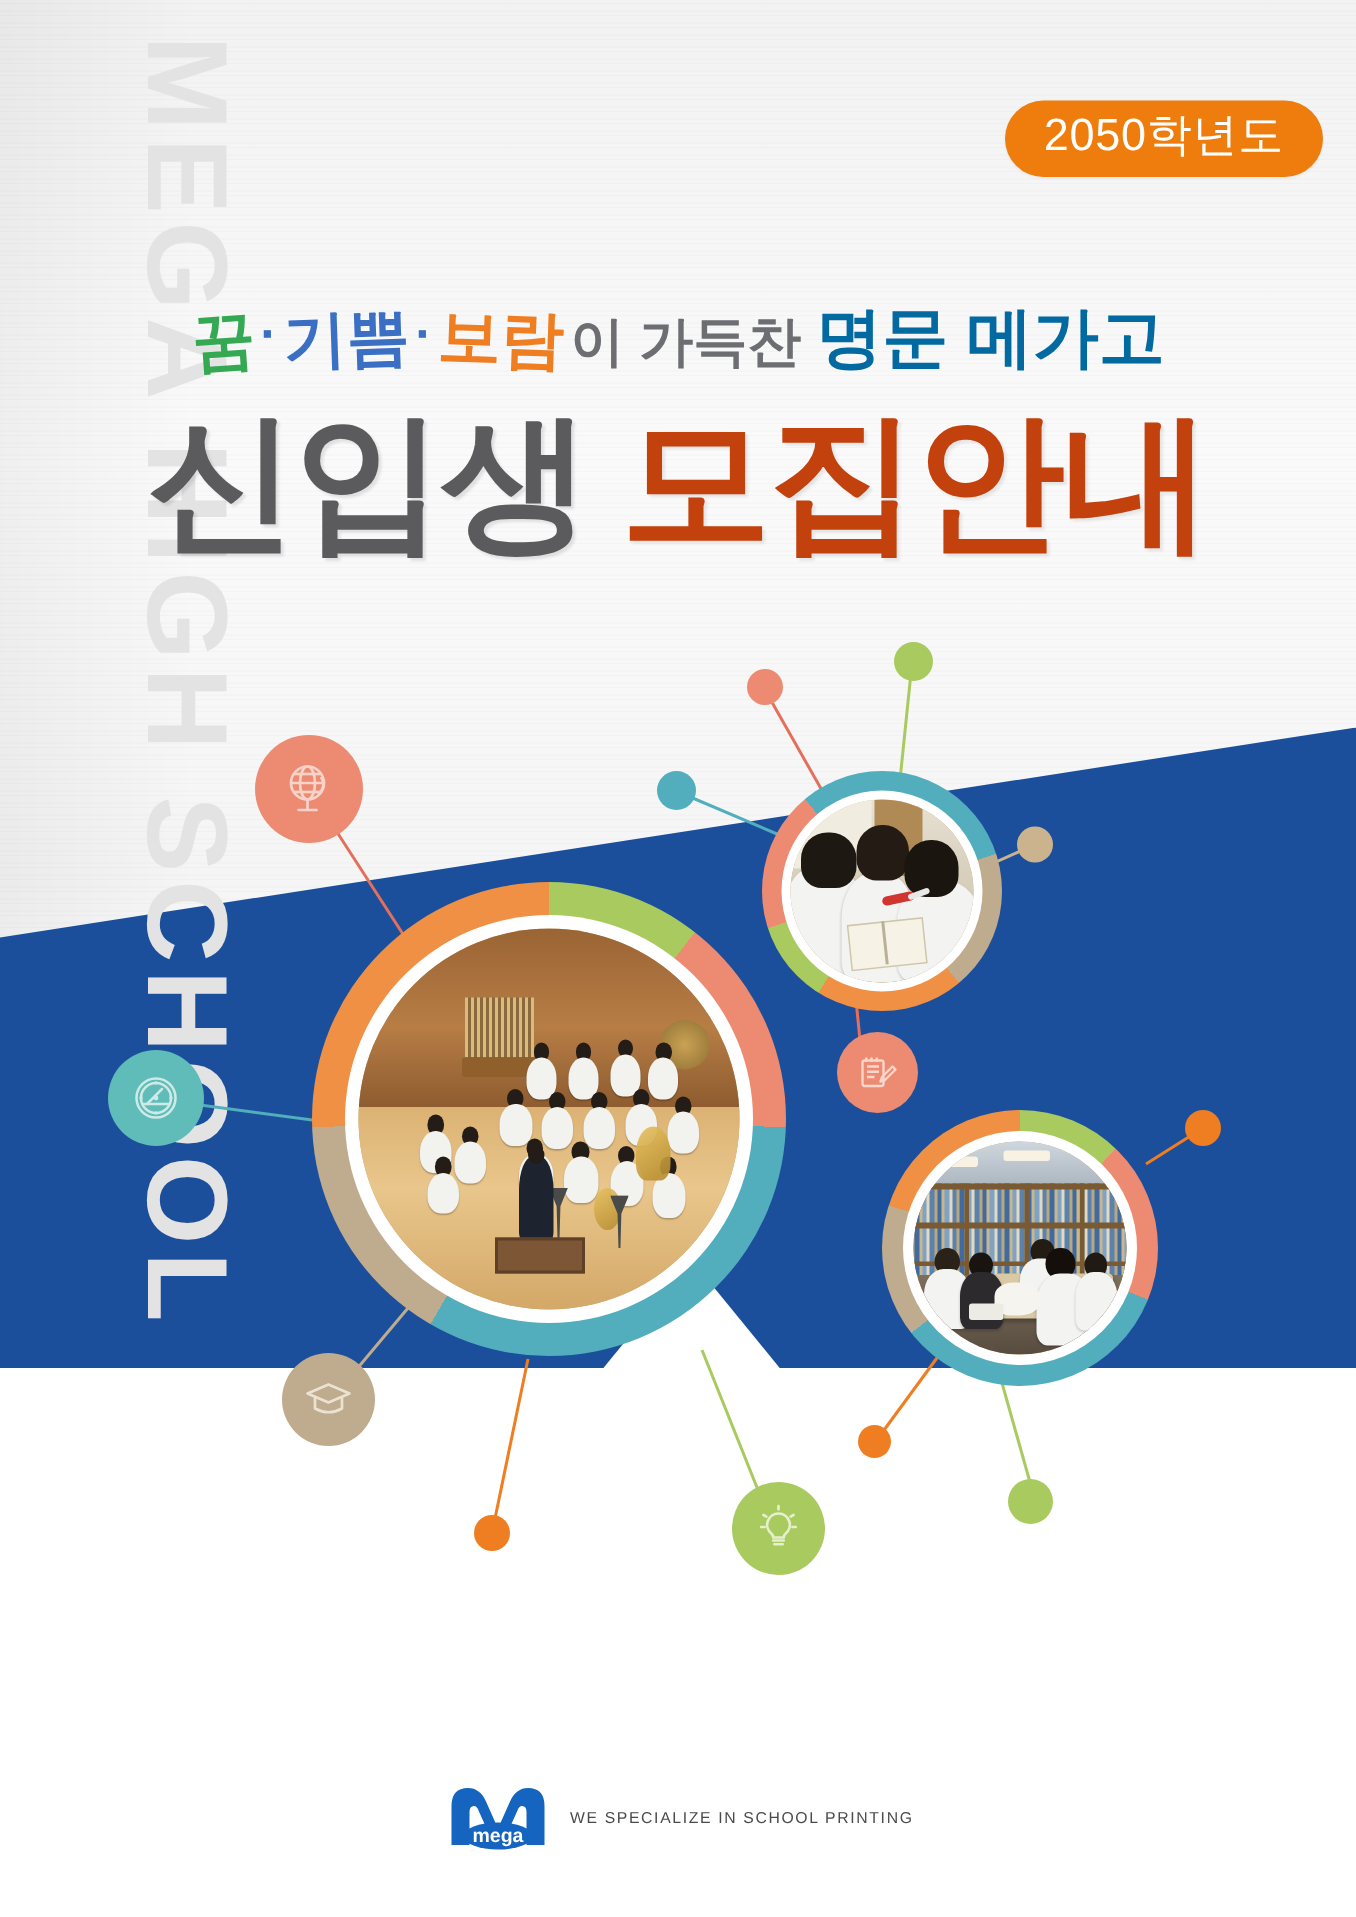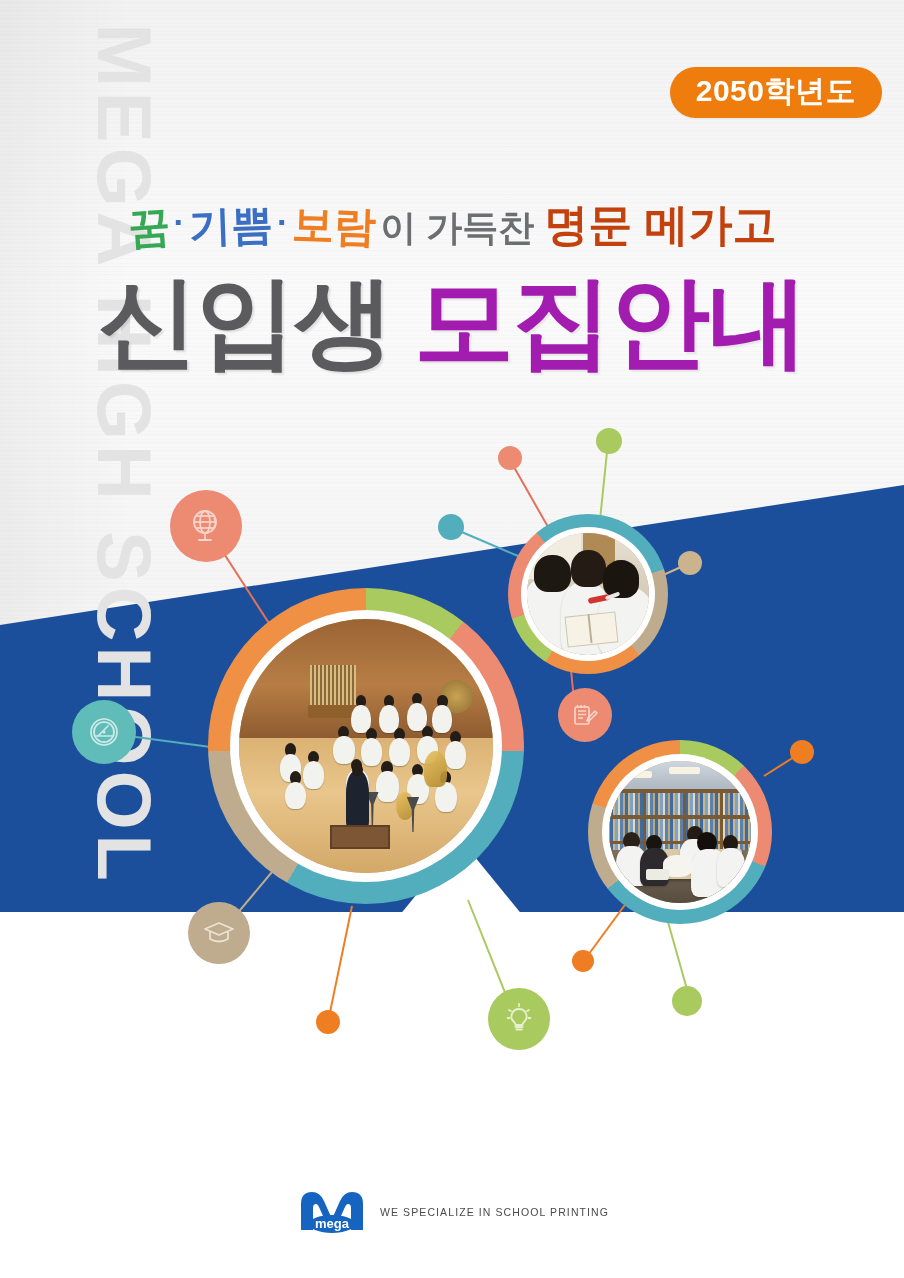--- a/index.html
+++ b/index.html
@@ -92,21 +92,21 @@
   
   .year-badge {
     position: absolute;
     right: 22px;
     top: 67px;
     background: #ee7d0d;
     color: #ffffff;
     border-radius: 26px;
     padding: 7px 26px 9px 26px;
     font-size: 30px;
-    font-weight: bold;
+    font-weight: normal;
     letter-spacing: 0.5px;
     line-height: 1.15;
     box-shadow: 0 1px 2px rgba(0,0,0,0.06);
   }
 
   
   .tagline {
     position: absolute;
     left: 0; right: 0;
     top: 196px;
@@ -114,36 +114,36 @@
     font-size: 42px;
     font-weight: bold;
     white-space: nowrap;
   }
   .tagline span { display: inline-block; }
   .tg-dream  { color: #34a853; transform: rotate(-4deg) translateY(2px); }
   .tg-dot    { color: #3a6fc4; font-size: 34px; padding: 0 4px; transform: translateY(-6px); }
   .tg-joy    { color: #3a6fc4; transform: rotate(-2deg); }
   .tg-reward { color: #ef7d22; transform: rotate(2deg); }
   .tg-mid    { color: #6d6e71; font-size: 36px; padding: 0 4px; }
-  .tg-name   { color: #c2410c; font-size: 44px; padding-left: 6px; }
+  .tg-name   { color: #0369a1; font-size: 44px; padding-left: 6px; }
 
   
   .headline {
     position: absolute;
     left: 0; right: 0;
     top: 262px;
     text-align: center;
     font-size: 100px;
     font-weight: bold;
     letter-spacing: -2px;
     white-space: nowrap;
     line-height: 1.18;
   }
   .hl-dark  { color: #5b5b5d; text-shadow: 2px 2px 2px rgba(0,0,0,0.10); }
-  .hl-light { color: #a21caf; text-shadow: 2px 2px 2px rgba(0,0,0,0.08); padding-left: 22px; text-align: center; }
+  .hl-light { color: #c2410c; text-shadow: 2px 2px 2px rgba(0,0,0,0.08); padding-left: 22px; text-align: center; }
 
   
   .cluster { position: absolute; inset: 0; }
 
   .photo-circle { position: absolute; border-radius: 50%; }
   .ring { position: absolute; inset: 0; border-radius: 50%; }
   .ring-gap {
     position: absolute;
     border-radius: 50%;
     background: #ffffff;

